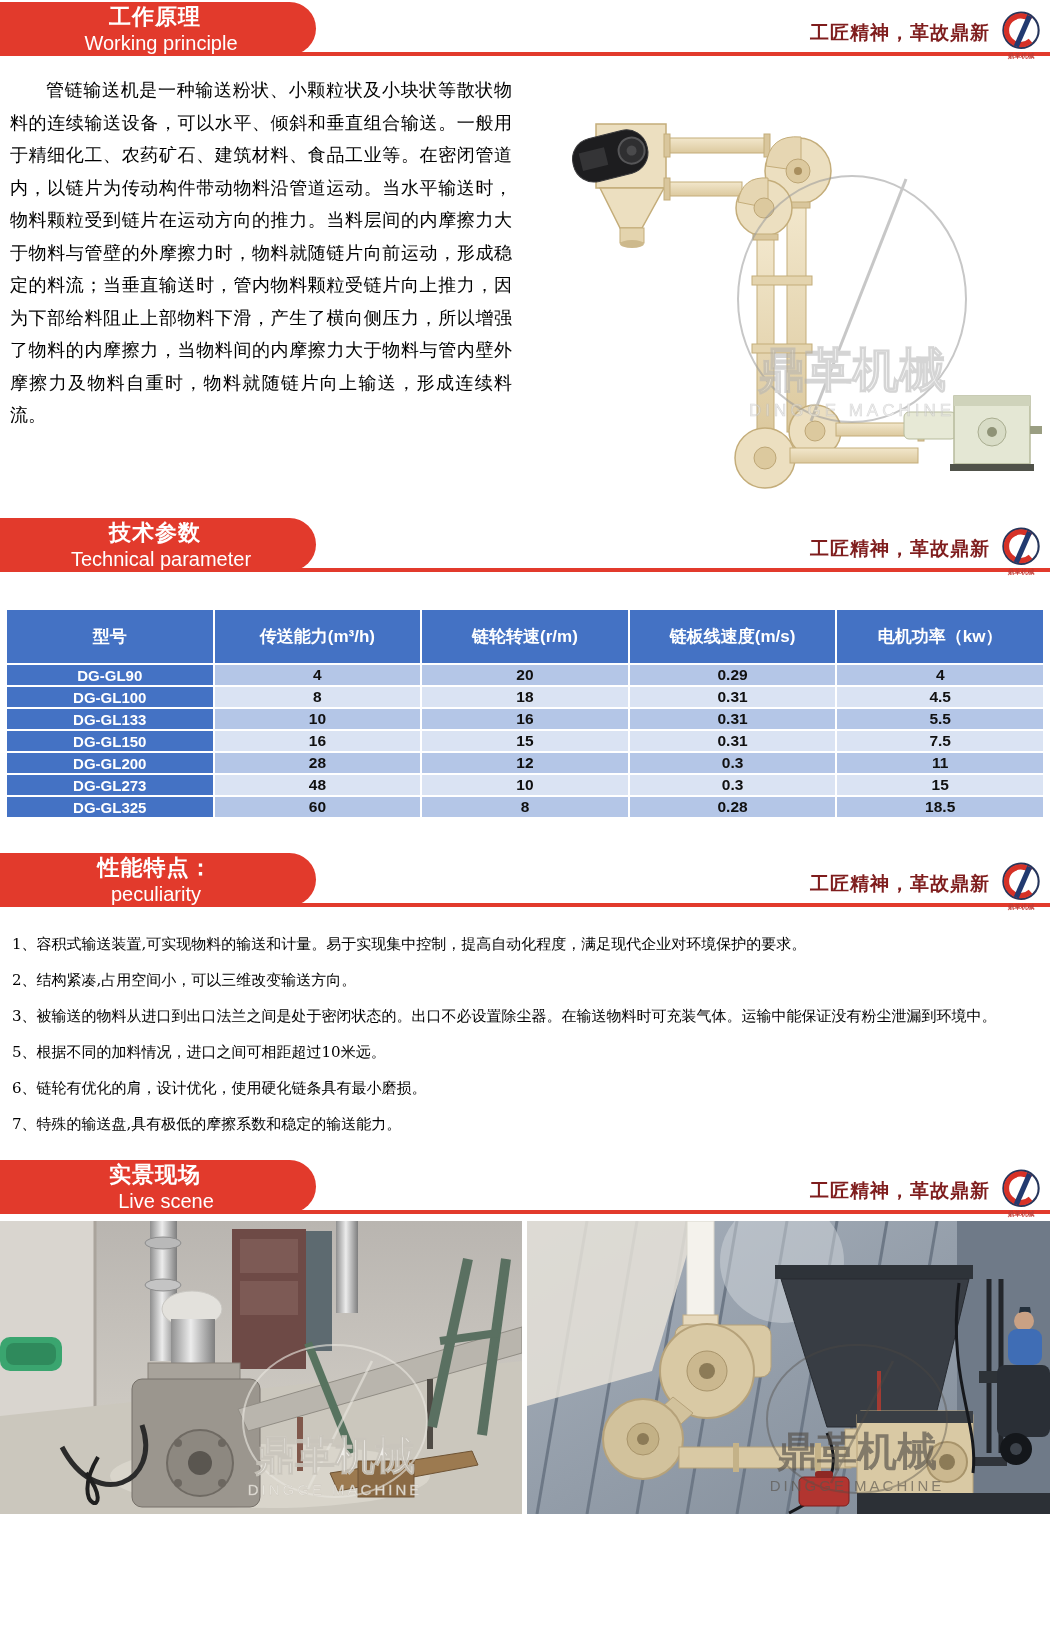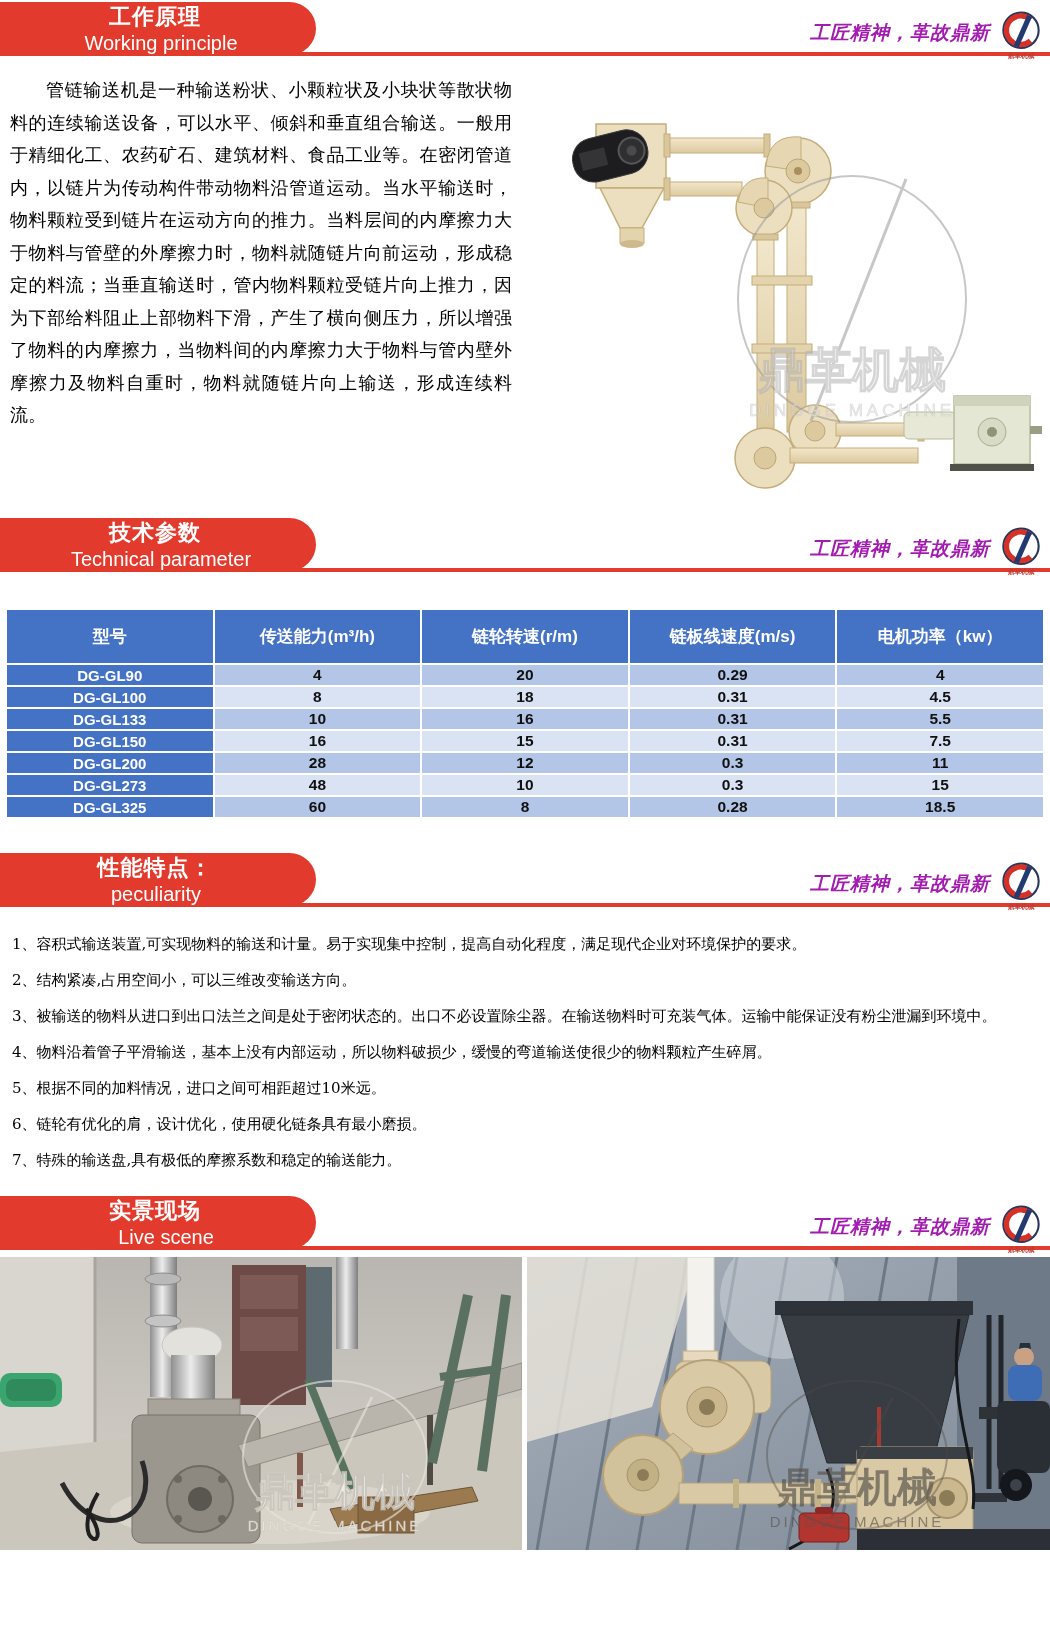--- a/index.html
+++ b/index.html
@@ -18,21 +18,21 @@
   .pill{
     position:absolute;left:0;top:2px;height:53px;width:316px;
     background:var(--red);border-radius:0 28px 28px 0;
     display:flex;align-items:center;padding:0 30px 0 24px;color:#fff;z-index:2;flex-direction:column;
   }
   .pill .cn{font-size:22px;font-weight:bold;letter-spacing:1px;white-space:nowrap;}
   .pill .en{font-size:20px;margin-left:12px;white-space:nowrap;}
   .slogan{
     position:absolute;right:8px;top:10px;display:flex;align-items:flex-start;gap:10px;
   }
-  .slogan .slogan-text{font-size:19px;font-weight:bold;color:#a21caf;margin-top:10px;letter-spacing:1px;font-style:italic;}
+  .slogan .slogan-text{font-size:19px;font-weight:bold;color:#7f1d1d;margin-top:10px;letter-spacing:1px;}
 
   
   .principle{display:flex;padding:16px 6px 8px 10px;}
   .principle-text{
     width:502px;flex:0 0 502px;
     font-family:"DejaVu Serif","Liberation Serif",serif;
     font-size:18px;line-height:32.5px;text-align:justify;text-indent:2em;
     color:#000;margin:0;
   }
   .figure-wrap{flex:1;display:flex;justify-content:center;align-items:flex-start;}
@@ -249,21 +249,20 @@
       <path d="M31 6 L17 38" stroke="#223a70" stroke-width="5.5"></path>
       <text x="22" y="50" text-anchor="middle" font-size="7" fill="#c23b34" font-weight="bold">鼎革机械</text>
     </svg>
   </div>
 </div>
 
 <div class="features">
   <p>1、容积式输送装置,可实现物料的输送和计量。易于实现集中控制，提高自动化程度，满足现代企业对环境保护的要求。</p>
   <p>2、结构紧凑,占用空间小，可以三维改变输送方向。</p>
   <p>3、被输送的物料从进口到出口法兰之间是处于密闭状态的。出口不必设置除尘器。在输送物料时可充装气体。运输中能保证没有粉尘泄漏到环境中。</p>
-  <p>4、物料沿着管子平滑输送，基本上没有内部运动，所以物料破损少，缓慢的弯道输送使很少的物料颗粒产生碎屑。</p>
   <p>5、根据不同的加料情况，进口之间可相距超过10米远。</p>
   <p>6、链轮有优化的肩，设计优化，使用硬化链条具有最小磨损。</p>
   <p>7、特殊的输送盘,具有极低的摩擦系数和稳定的输送能力。</p>
 </div>
 
 <div class="banner">
   <div class="line"></div>
   <div class="pill">
     <span class="cn">实景现场</span>
     <span class="en" style="margin-left:22px">Live scene</span>

